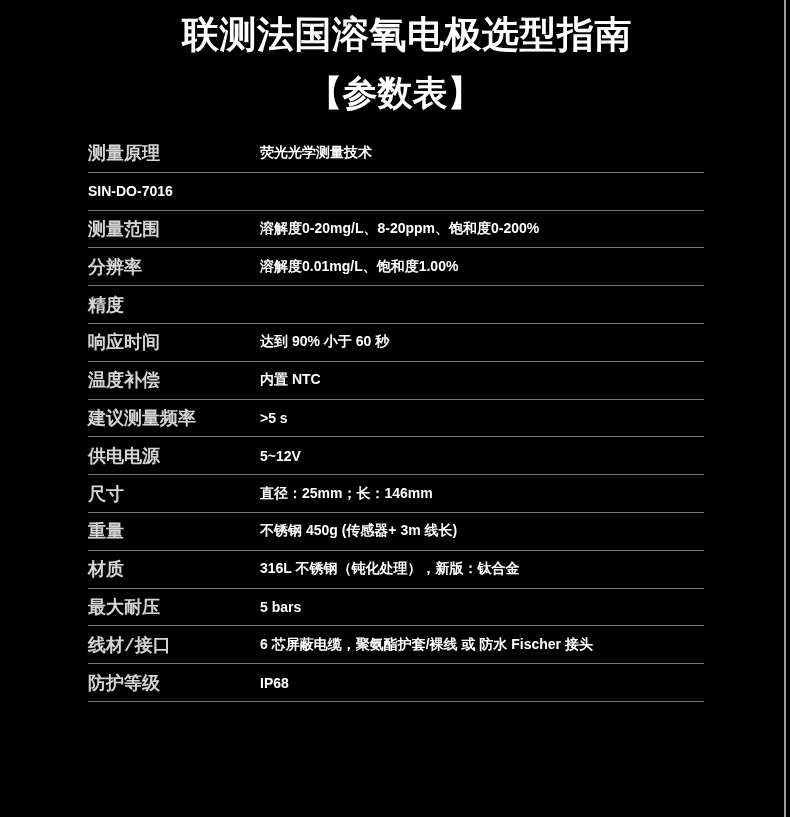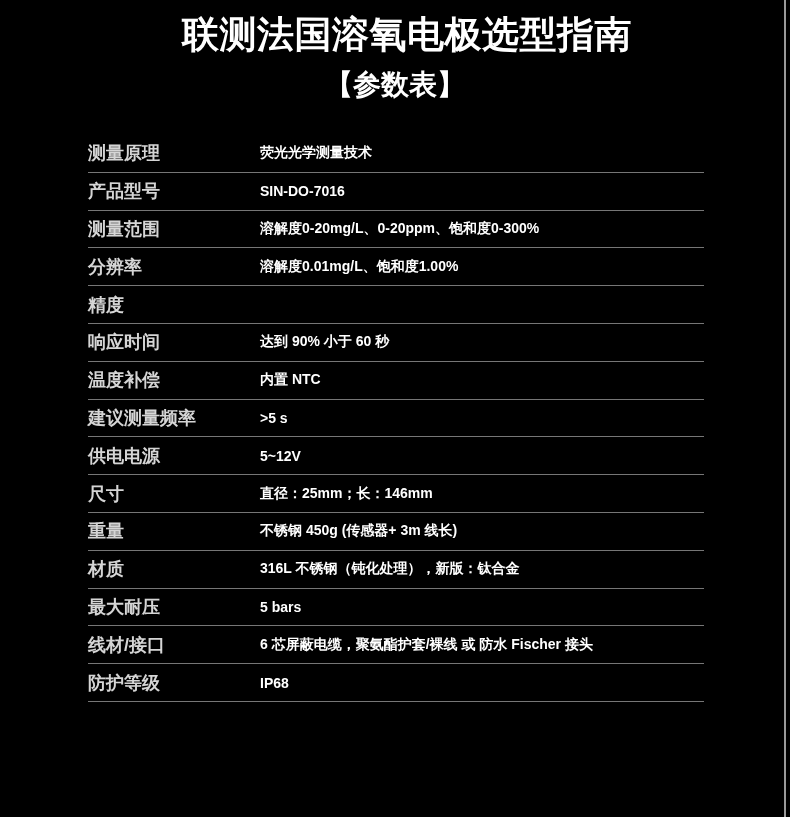--- a/index.html
+++ b/index.html
@@ -23,25 +23,25 @@
     width: 100%;
     text-align: center;
     font-size: 37px;
     line-height: 44px;
     color: #ffffff;
     letter-spacing: 0.5px;
     white-space: nowrap;
   }
   .page-subtitle {
     position: absolute;
-    top: 68px;
+    top: 76px;
     left: 0;
     width: 100%;
     text-align: center;
-    font-size: 28px;
+    font-size: 35px;
     line-height: 34px;
     color: #ffffff;
   }
   .spec-table {
     position: absolute;
     top: 135px;
     left: 88px;
     width: 616px;
   }
   .spec-row {
@@ -49,20 +49,21 @@
     align-items: center;
     height: 36.8px;
     border-bottom: 1px solid #767676;
   }
   .spec-label {
     width: 172px;
     flex: 0 0 172px;
     color: #d5d5d5;
     font-size: 18px;
     white-space: nowrap;
+    font-family: Liberation Mono, monospace;
   }
   .spec-value {
     color: #ffffff;
     font-size: 14px;
     white-space: nowrap;
     overflow: visible;
   }
   .right-edge-line {
     position: absolute;
     top: 0;
@@ -79,27 +80,26 @@
 
 <div class="page-subtitle">【参数表】</div>
 
 <div class="spec-table">
   <div class="spec-row">
     <span class="spec-label">测量原理</span>
     <span class="spec-value">荧光光学测量技术</span>
   </div>
 
   <div class="spec-row">
-    <span class="spec-label">产品型号</span>
     <span class="spec-value">SIN-DO-7016</span>
   </div>
 
   <div class="spec-row">
     <span class="spec-label">测量范围</span>
-    <span class="spec-value">溶解度0-20mg/L、0-20ppm、饱和度0-300%</span>
+    <span class="spec-value">溶解度0-20mg/L、8-20ppm、饱和度0-200%</span>
   </div>
 
   <div class="spec-row">
     <span class="spec-label">分辨率</span>
     <span class="spec-value">溶解度0.01mg/L、饱和度1.00%</span>
   </div>
 
   <div class="spec-row">
     <span class="spec-label">精度</span>
   </div>

